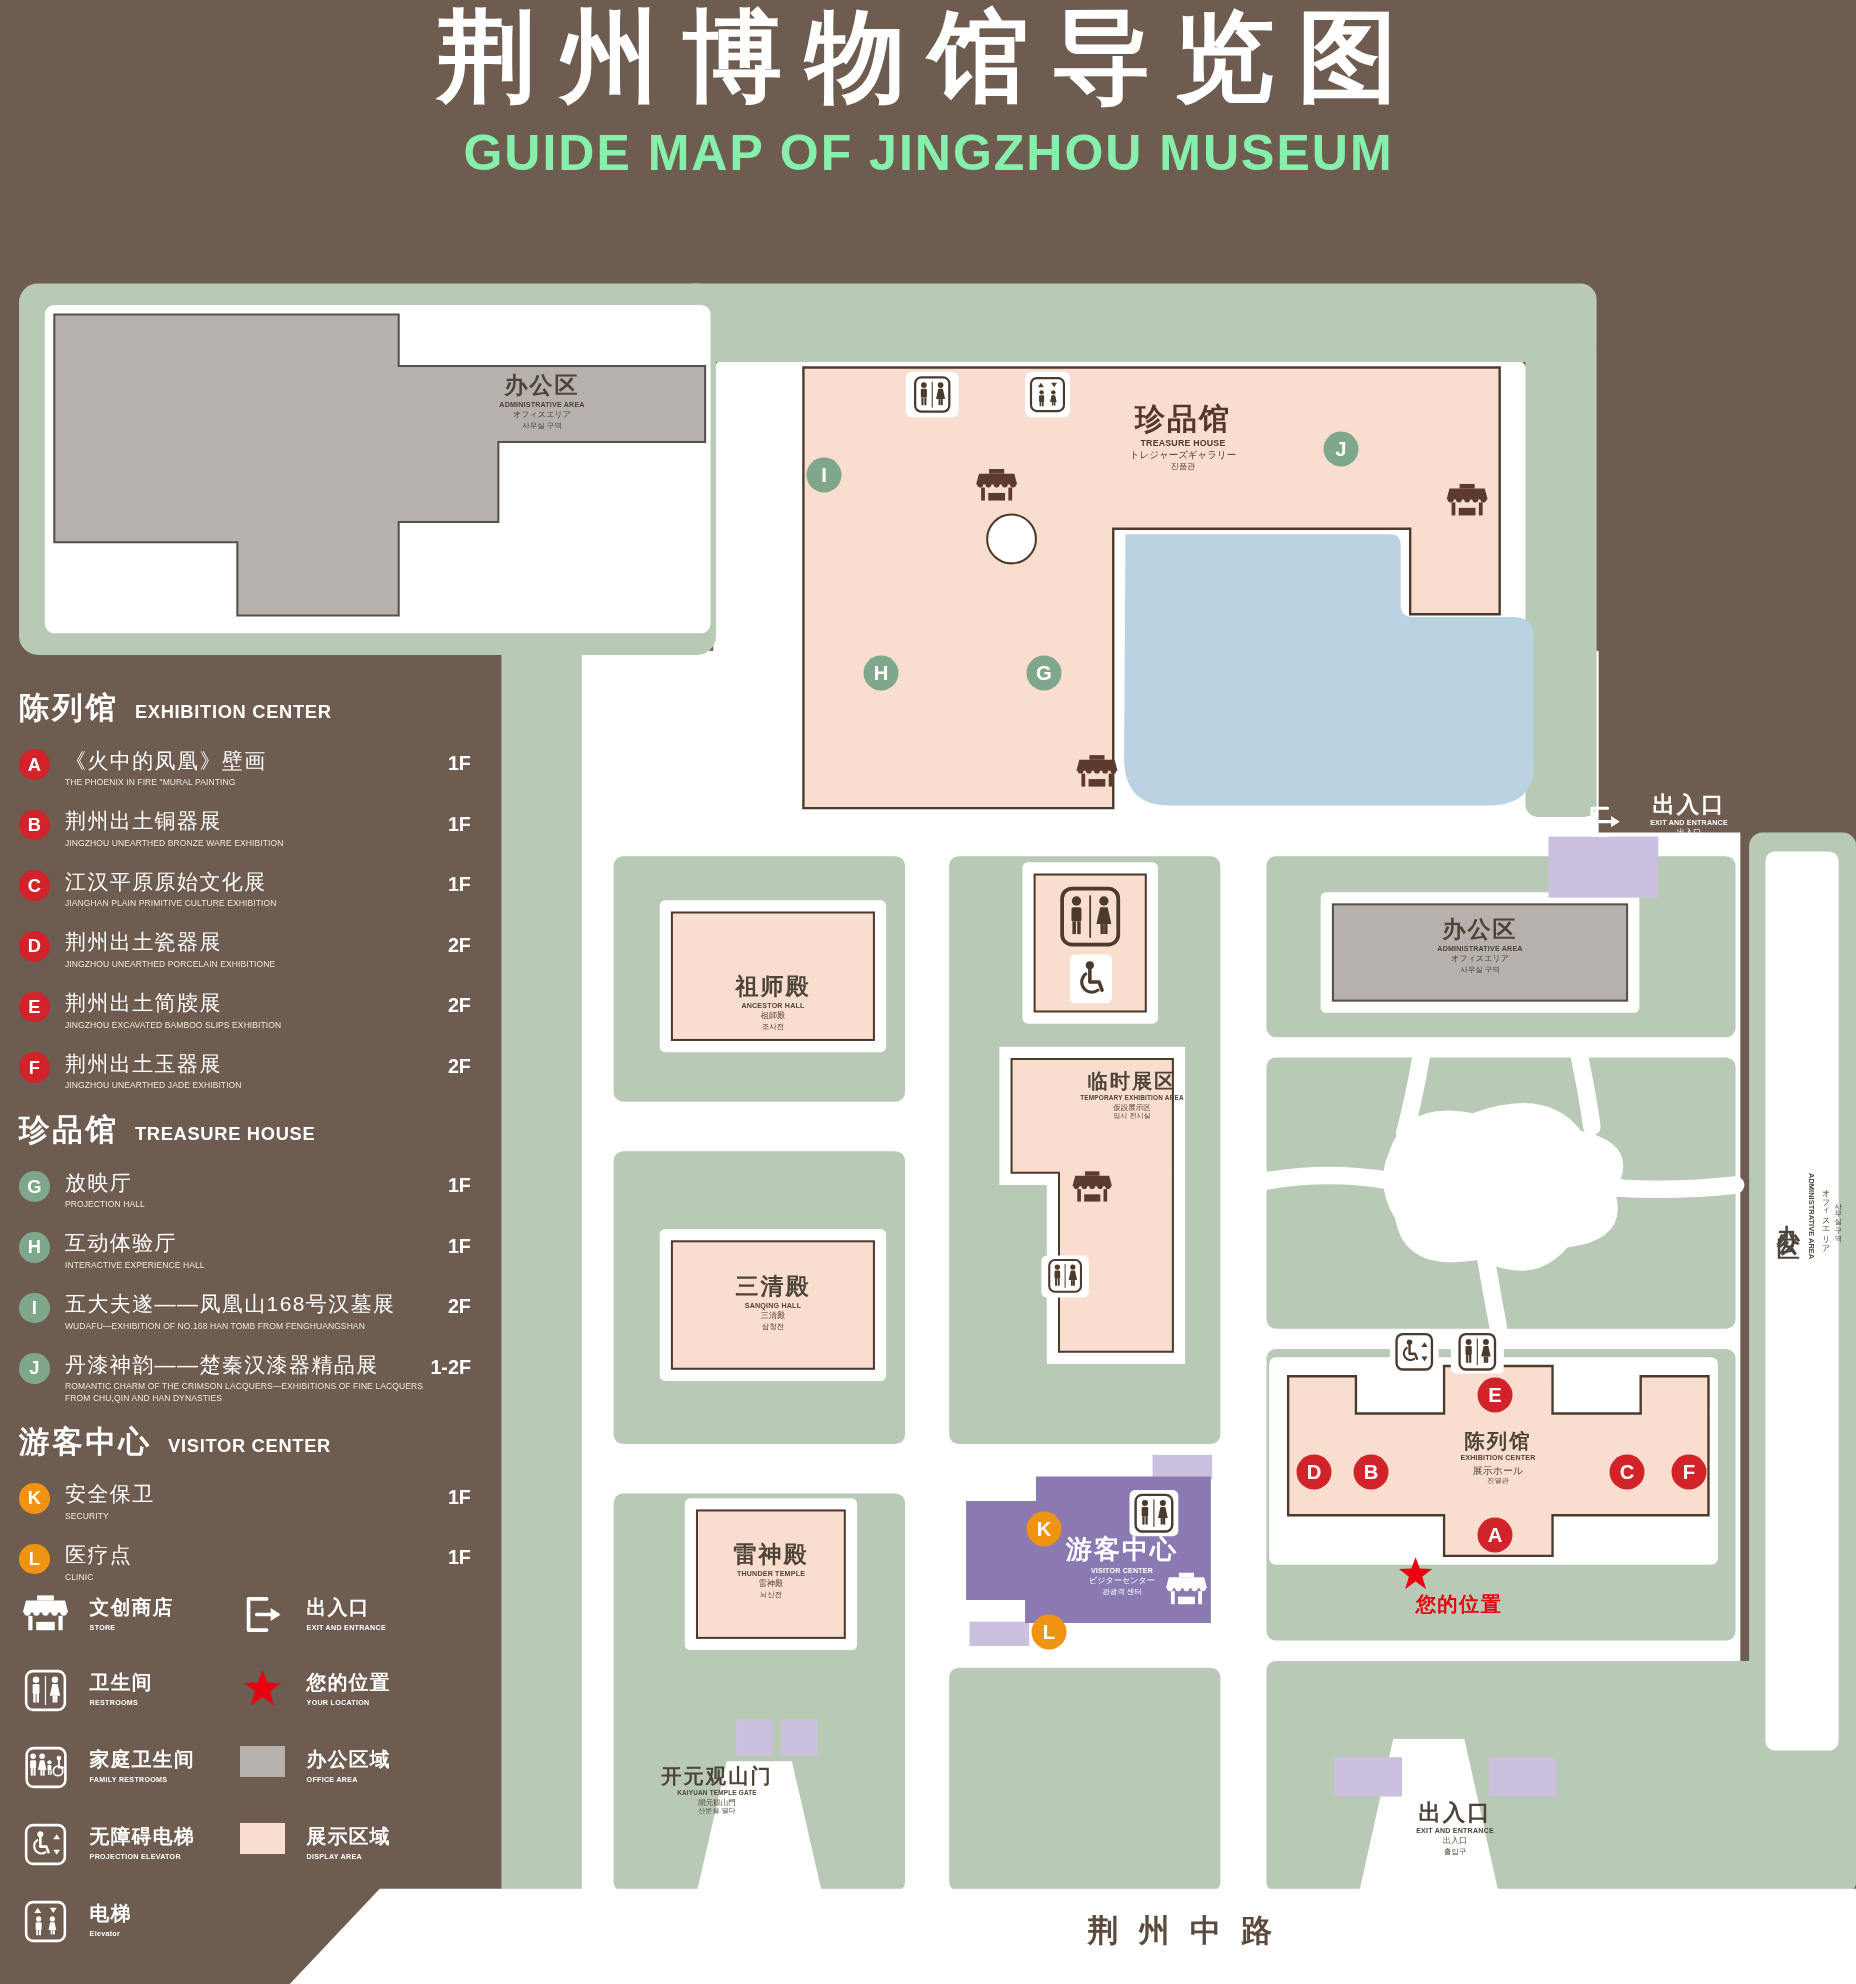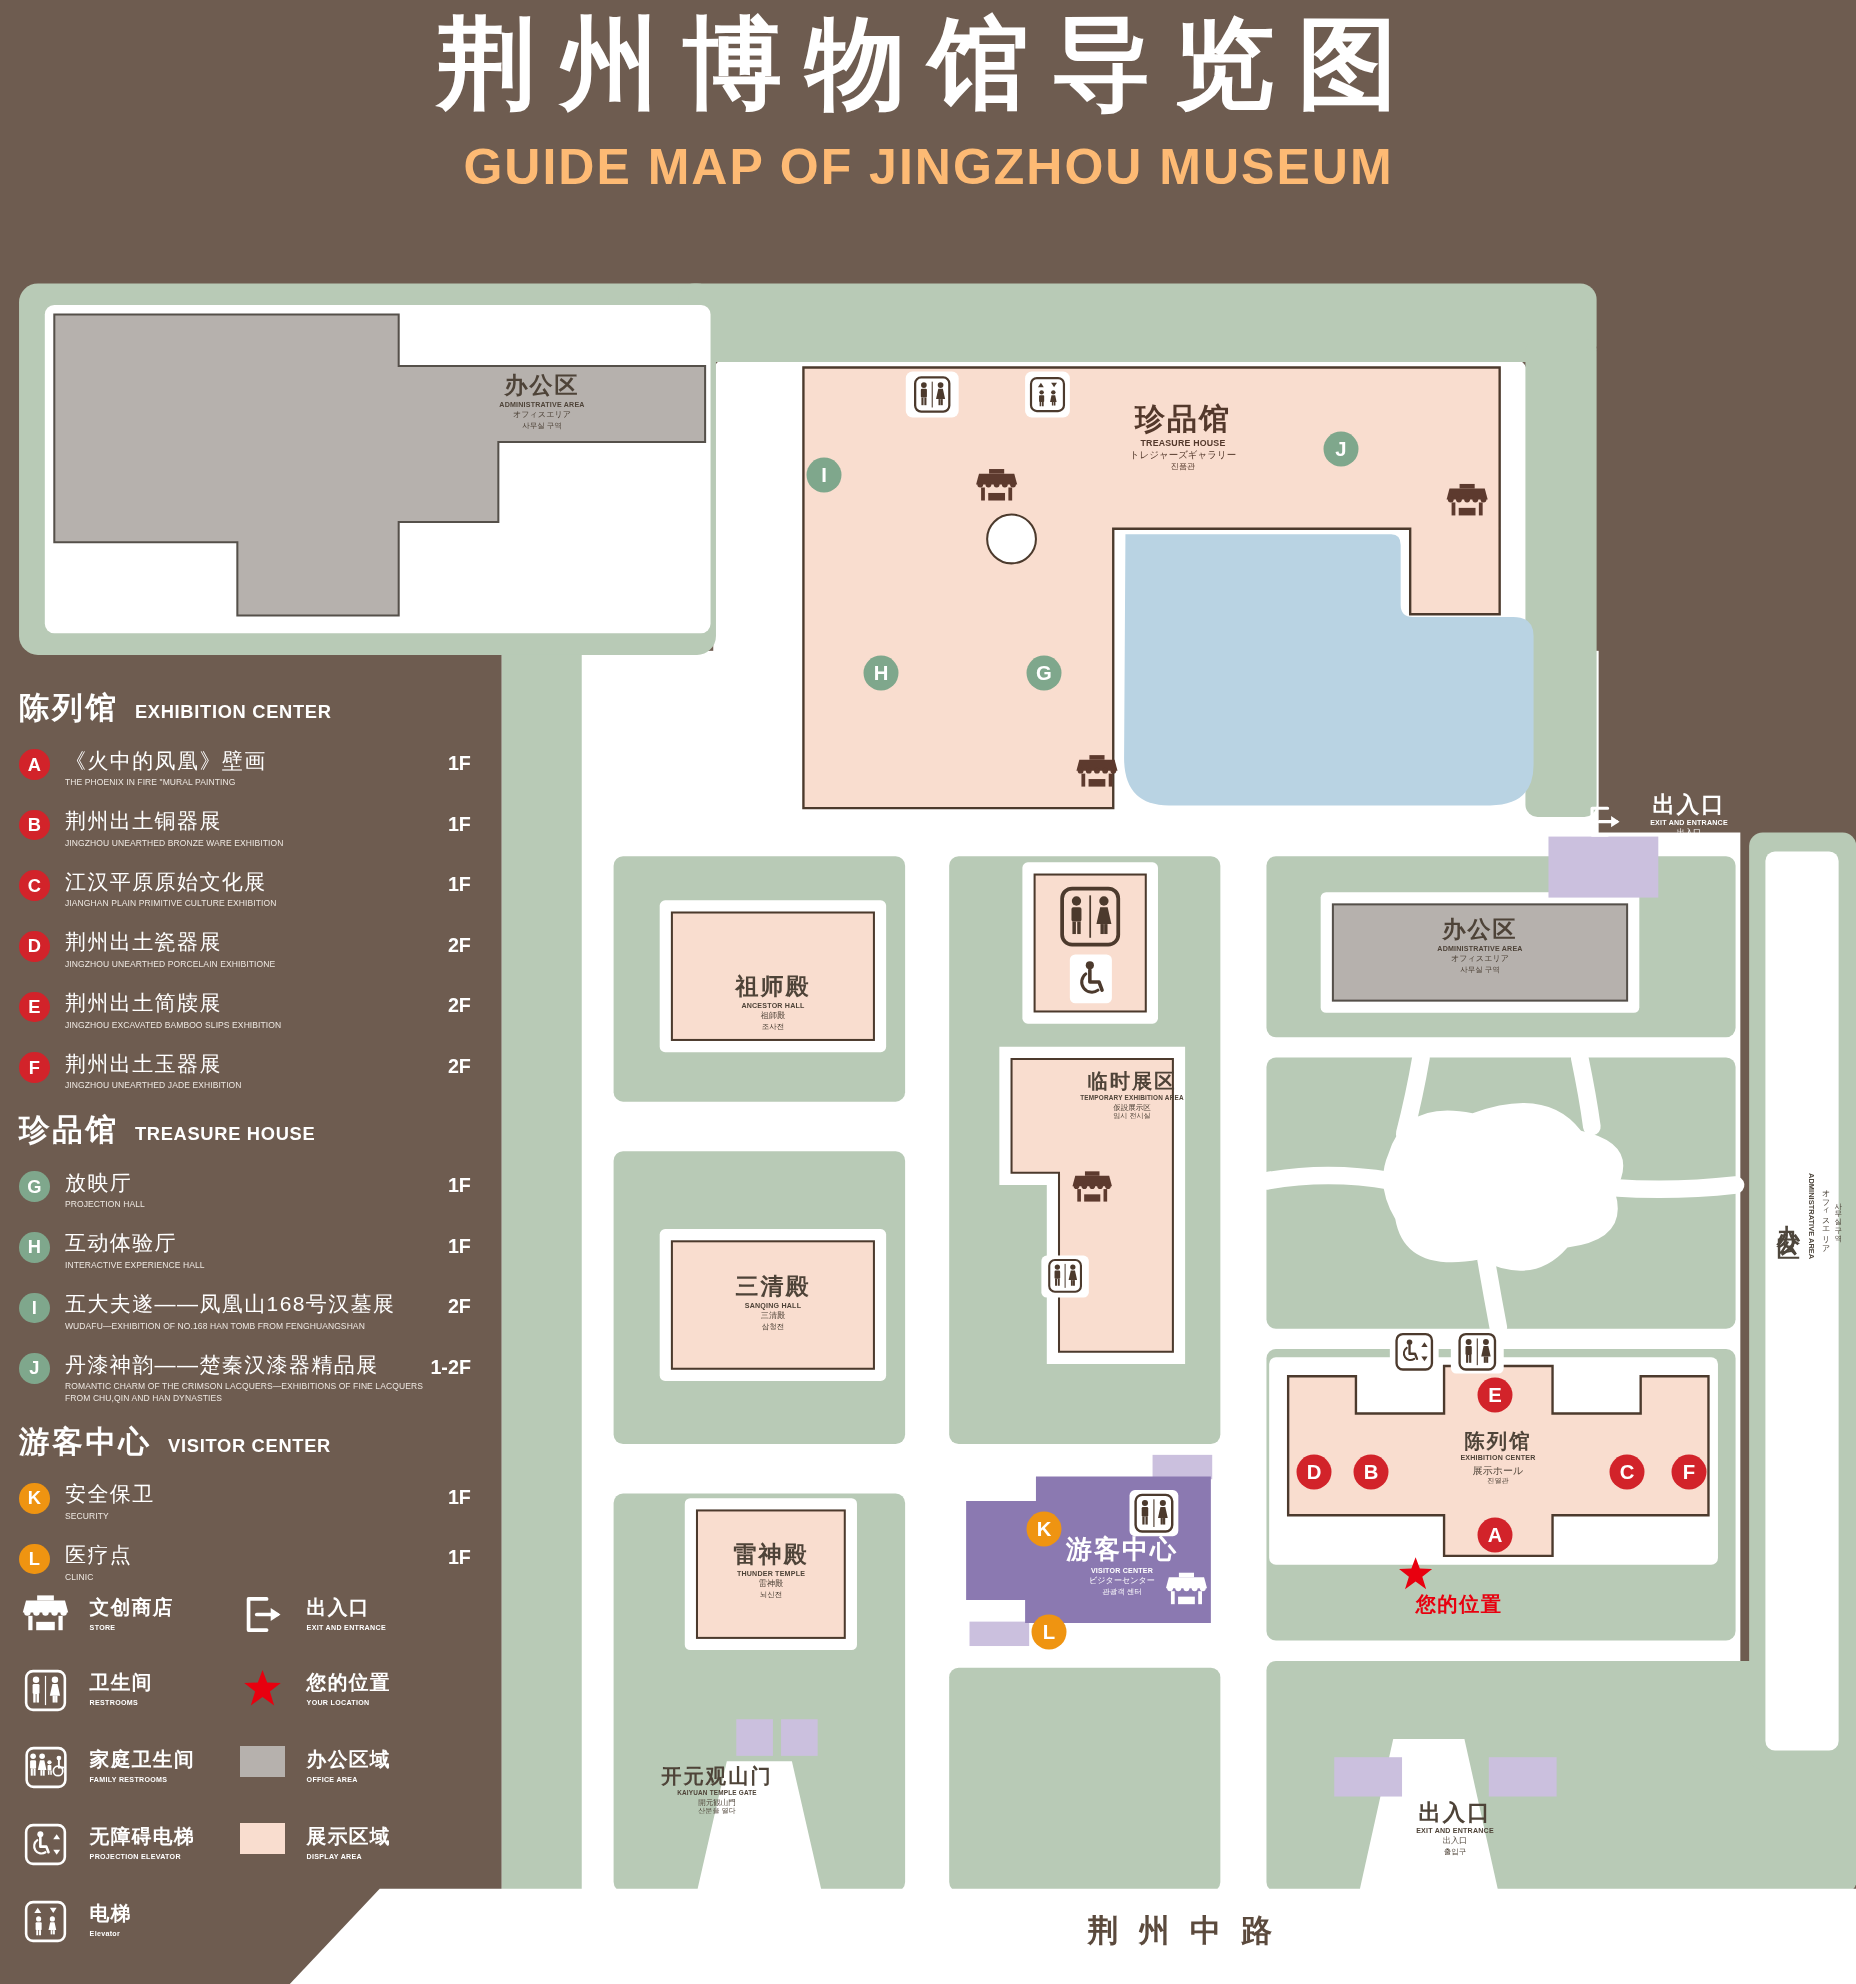--- a/index.html
+++ b/index.html
@@ -1,22 +1,22 @@
 <!DOCTYPE html>
 <html style="font-size:11px"><head>
 <meta charset="utf-8">
 <style>
   html,body{margin:0;padding:0;background:#6e5c50;}
   .stage{position:relative;width:1857px;height:1985px;background:#6e5c50;overflow:hidden;
          font-family:"Liberation Sans","DejaVu Sans",sans-serif;}
   .stage *{box-sizing:border-box;}
   
   .hdr{position:absolute;left:0;top:0;width:100%;text-align:center;color:#fff;z-index:5;}
-  .hdr .t1{font-size:100px;font-weight:700;letter-spacing:23px;margin-top:11px;line-height:1.05;}
-  .hdr .t2{font-size:50px;font-weight:600;letter-spacing:2px;margin-top:22px;color:#fdba74;}
+  .hdr .t1{font-size:100px;font-weight:700;letter-spacing:23px;margin-top:4px;line-height:1.05;}
+  .hdr .t2{font-size:50px;font-weight:600;letter-spacing:2px;margin-top:15px;color:#86efac;}
   
   .map-svg{position:absolute;left:0;top:0;width:1857px;height:1985px;z-index:1;}
   
   .bl{position:absolute;transform:translateX(-50%);text-align:center;line-height:1.3;white-space:nowrap;z-index:3;color:#4e4338;}
   .bl .zh{font-size:23px;font-weight:700;letter-spacing:2px;}
   .bl .en{font-size:7.1px;font-weight:700;letter-spacing:0.2px;}
   .bl .ja{font-size:8.1px;}
   .bl .ko{font-size:7.5px;}
   .bl.big .zh{font-size:30px;}.bl.big .en{font-size:8.8px;}.bl.big .ja{font-size:9.5px;}.bl.big .ko{font-size:8.1px;}
   .bl.small .zh{font-size:20.3px;}

